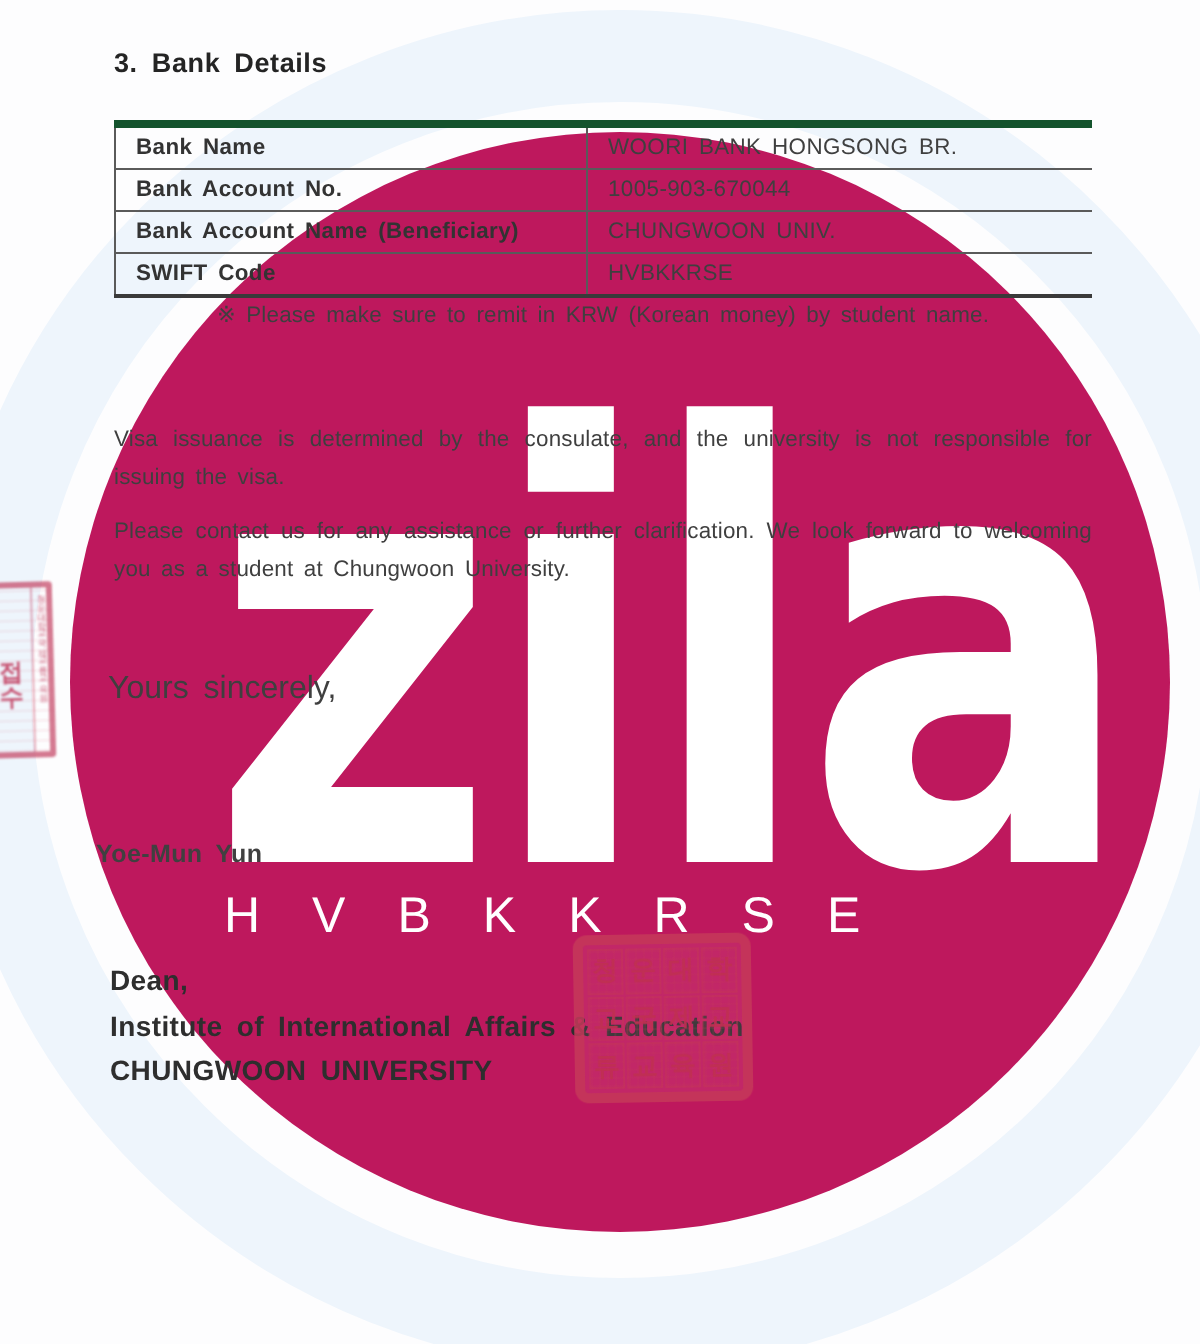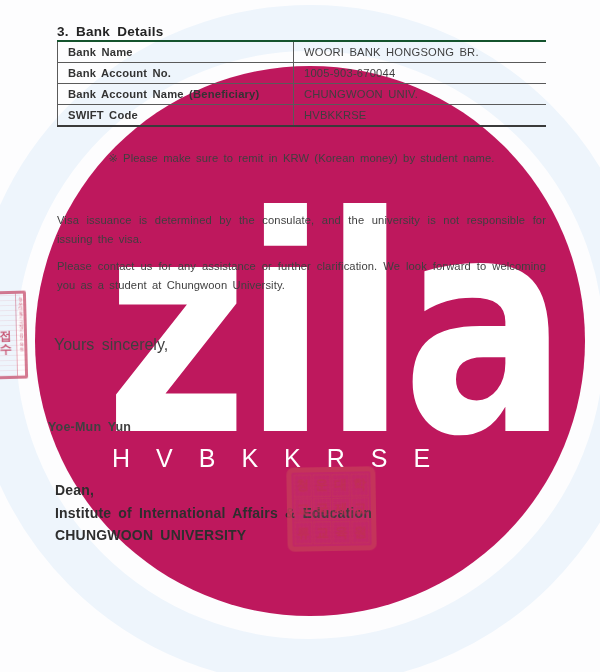--- a/index.html
+++ b/index.html
@@ -35,23 +35,23 @@
     letter-spacing:26px;white-space:nowrap;
   }
   
   .content{position:absolute;left:0;top:0;width:600px;height:572px;z-index:2;}
   .heading{
     position:absolute;left:57px;top:24px;
     font-size:13.5px;font-weight:700;color:#242424;
     letter-spacing:.3px;word-spacing:3px;
   }
   .bank-table{
-    position:absolute;left:57px;top:40px;width:489px;
+    position:absolute;left:57px;top:60px;width:489px;
     border-collapse:collapse;table-layout:fixed;
-    border-top:2px solid #14532d;border-bottom:2px solid #3a3a3a;
+    border-top:4px solid #14532d;border-bottom:2px solid #3a3a3a;
   }
   .bank-table td{
     height:20px;font-size:11.2px;
     border-bottom:1px solid #5a5a5a;
     padding:0 0 0 10px;letter-spacing:.2px;word-spacing:2px;
     white-space:nowrap;overflow:hidden;
   }
   .bank-table tr:last-child td{border-bottom:none;}
   .bank-table td.lbl{
     width:225px;font-weight:700;color:#333;

